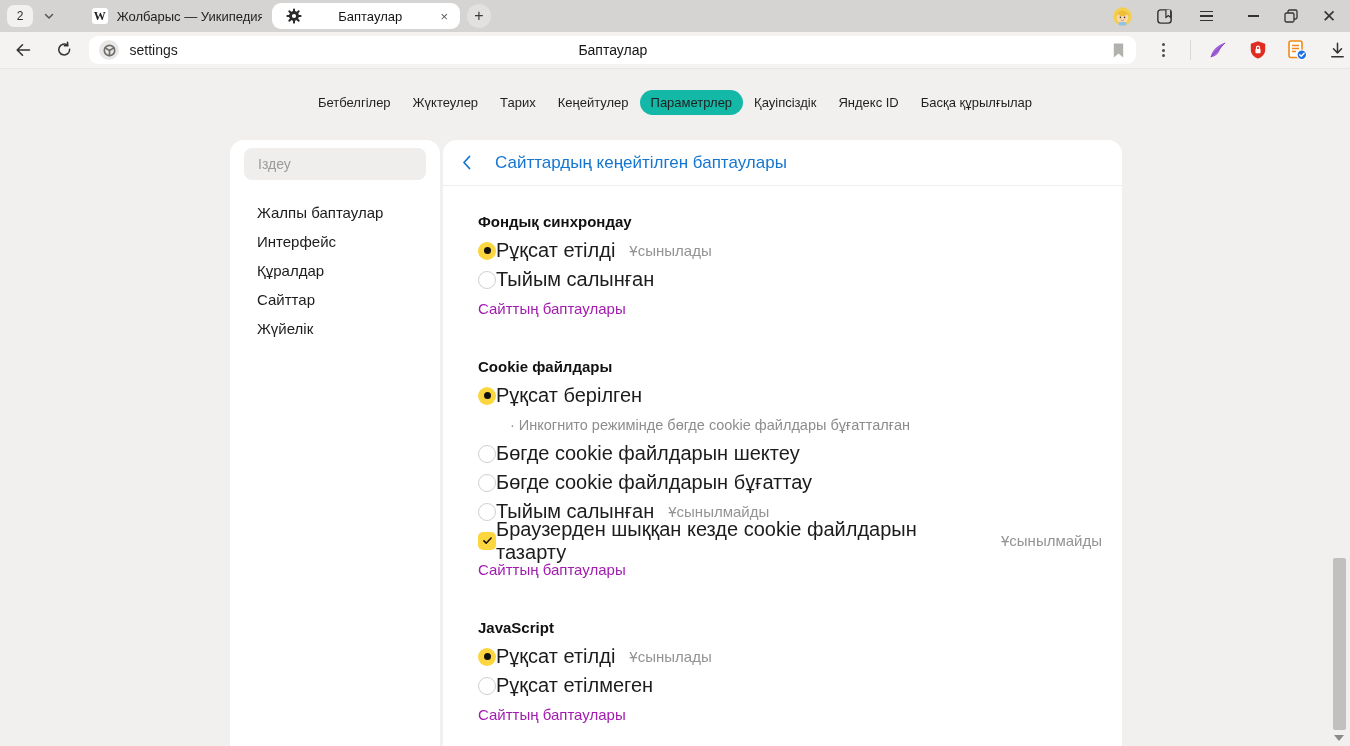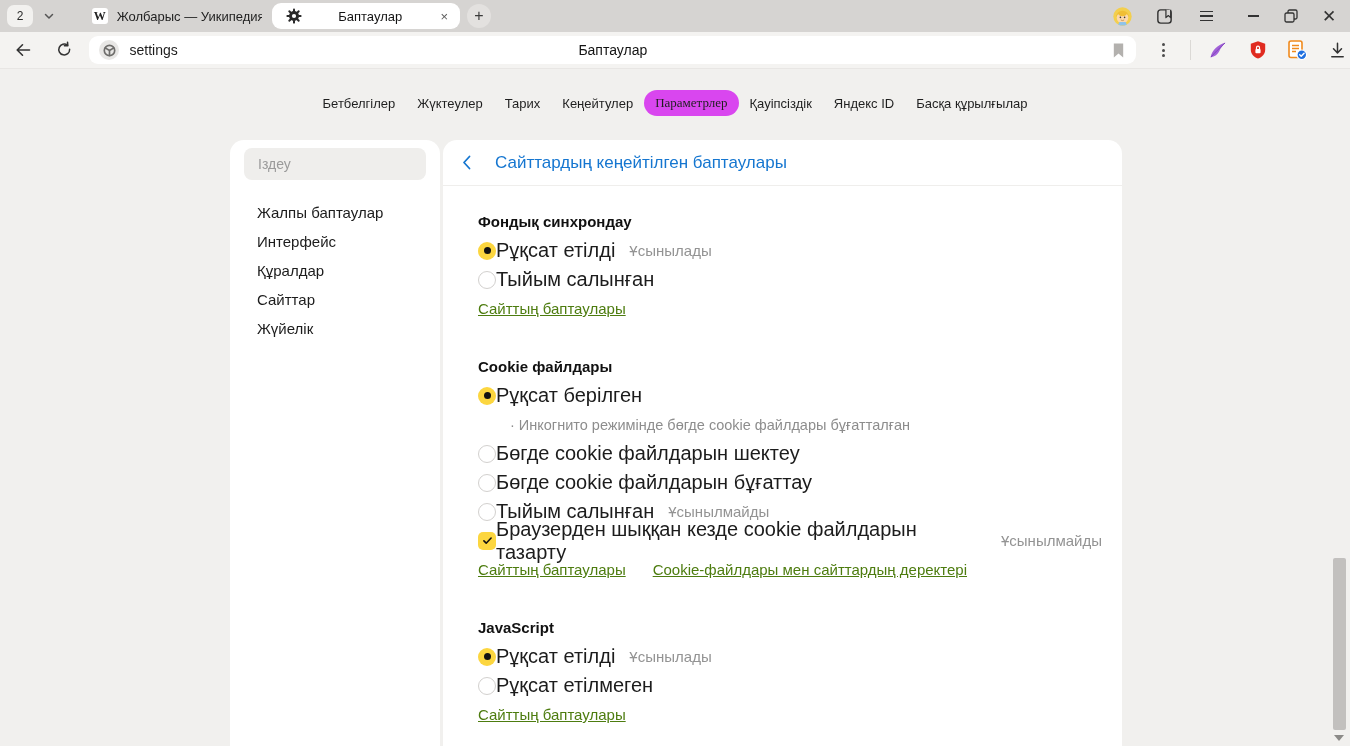--- a/index.html
+++ b/index.html
@@ -34,21 +34,21 @@
   .addr-title { position:absolute; left:0; right:0; text-align:center; font-size:14px; color:#141414; }
   .addr-bookmark { margin-left:auto; z-index:2; display:flex; }
   .kebab { display:flex; flex-direction:column; gap:2.5px; align-items:center; }
   .kebab i { width:3px; height:3px; border-radius:50%; background:#4c4c4c; display:block; }
   .tb2-ic { display:flex; align-items:center; justify-content:center; width:26px; height:26px; margin-left:14px; }
   .tb-divider { width:1px; height:20px; background:#dbd9d6; margin-left:14px; }
 
   
   .nav-tabs { position:absolute; top:90px; left:0; right:0; display:flex; justify-content:center; align-items:center; }
   .nav-tab { font-size:13px; color:#1f1f1f; padding:5px 11px; cursor:pointer; white-space:nowrap; }
-  .nav-tab.active { background:#d946ef; border-radius:14px;font-family:Liberation Serif, serif; }
+  .nav-tab.active { background:#14b8a6; border-radius:14px; }
 
   
   .sidebar-card { position:absolute; left:230px; top:140px; width:210px; bottom:0; background:#fff; border-radius:14px 14px 0 0; }
   .search-input { display:block; margin:8px 14px 0 14px; width:182px; height:30px; background:#efeeec; border:none; border-radius:8px; padding:16px 14px; font-size:14px; font-family:"Liberation Sans", sans-serif; color:#333; outline:none; }
   .search-input::placeholder { color:#9a9a9a; }
   .side-items { margin-top:18px; }
   .side-item { height:29px; display:flex; align-items:center; padding-left:27px; font-size:15px; color:#1c1c1c; cursor:pointer; }
 
   .main-card { position:absolute; left:443px; top:140px; width:679px; bottom:0; background:#fff; border-radius:14px 14px 0 0; }
   .main-header { height:46px; display:flex; align-items:center; padding-left:19px; border-bottom:1px solid #efeeec; cursor:pointer; }
@@ -59,21 +59,21 @@
   .sec-title { font-size:15px; font-weight:bold; color:#111; }
   .radio { width:18px; height:18px; border-radius:50%; flex:none; cursor:pointer; }
   .radio.off { background:#fff; border:1.5px solid #d2d0ce; }
   .radio.on { background:#fcd63f; position:relative; }
   .radio.on::after { content:""; position:absolute; left:5.5px; top:5.5px; width:7px; height:7px; border-radius:50%; background:#111; }
   .checkbox { width:18px; height:18px; border-radius:5px; background:#fcd63f; flex:none; display:flex; align-items:center; justify-content:center; cursor:pointer; }
   .opt-label { font-size:20px; color:#1c1c1c; }
   .opt-hint { margin-left:14px; font-size:15px; color:#939393; }
   .note-text { margin-left:32px; font-size:14.5px; color:#8d8d8d; }
   .links-row { display:flex; }
-  .link { color:#4d7c0f; font-size:15px; cursor:pointer;text-decoration:underline; }
+  .link { color:#a21caf; font-size:15px; cursor:pointer; }
   .link + .link { margin-left:27px; }
 
   
   .scroll-thumb { position:absolute; right:4px; top:558px; width:13px; height:172px; background:#c2c0be; border-radius:2px; }
   .scroll-arrow { position:absolute; right:6px; bottom:5px; width:0; height:0; border-left:5px solid transparent; border-right:5px solid transparent; border-top:6px solid #8b8a88; }
 
   svg { display:block; }
 </style>
 </head>
 <body>
@@ -300,21 +300,20 @@
       <span class="checkbox">
         <svg width="13" height="13" viewBox="0 0 18 18">
             <path d="M4 9.5 L7.2 12.7 L14 5.5" fill="none" stroke="#111" stroke-width="2.2" stroke-linecap="round" stroke-linejoin="round"></path>
           </svg>
       </span>
       <span class="opt-label">Браузерден шыққан кезде cookie файлдарын тазарту</span>
       <span class="opt-hint">Ұсынылмайды</span>
     </div>
     <div class="line links-row">
       <span class="link">Сайттың баптаулары</span>
-      <span class="link">Cookie-файлдары мен сайттардың деректері</span>
     </div>
 
     <div class="gap-line"></div>
 
     <div class="line">
         <span class="sec-title">JavaScript</span>
       </div>
     <div class="line">
       <span class="radio on"></span>
       <span class="opt-label">Рұқсат етілді</span>

